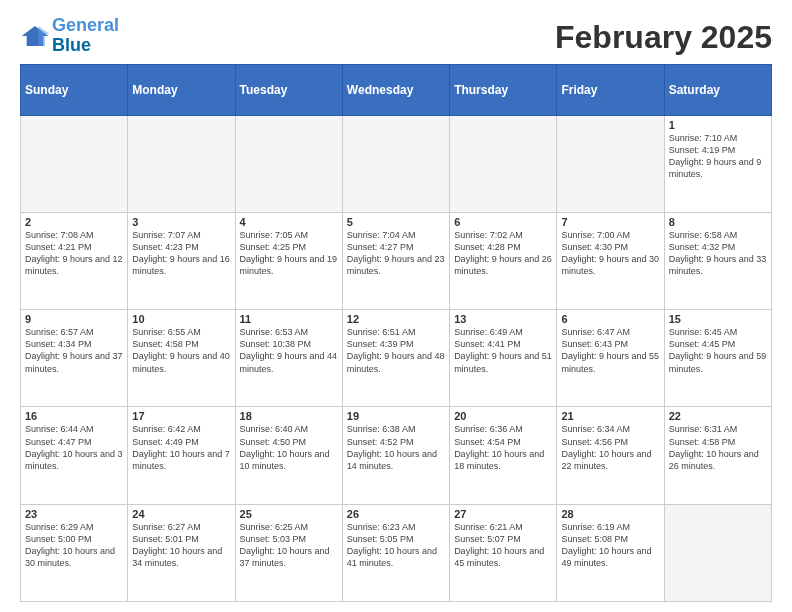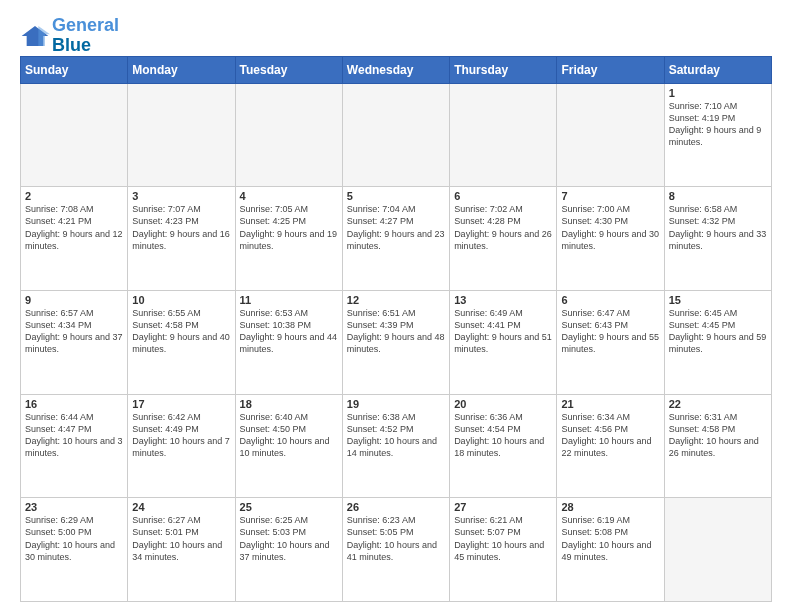--- a/index.html
+++ b/index.html
@@ -14,21 +14,21 @@
       width: 792px;
       height: 612px;
       padding: 16px 20px 10px 20px;
       display: flex;
       flex-direction: column;
     }
     .header {
       display: flex;
       justify-content: space-between;
       align-items: flex-end;
-      margin-bottom: 0;
+      margin-bottom: 8px;
     }
     .logo {
       display: flex;
       align-items: center;
     }
     .logo-text {
       font-size: 18px;
       font-weight: bold;
       color: #333;
       line-height: 1.1;
@@ -59,21 +59,21 @@
       border: 1px solid #ccc;
       border-collapse: collapse;
       width: 100%;
       table-layout: fixed;
     }
     .calendar thead tr th {
       background-color: #3a6ebf;
       color: #fff;
       font-size: 12px;
       font-weight: bold;
-      padding: 6px 4px;
+      padding: 18px 4px;
       text-align: left;
       border: 1px solid #2a5aaa;
     }
     .calendar tbody tr td {
       border: 1px solid #ccc;
       vertical-align: top;
       padding: 3px 4px;
       font-size: 9.5px;
       color: #333;
       height: 80px;
@@ -104,20 +104,21 @@
       <svg class="logo-icon" width="36" height="28" viewBox="0 0 36 28">
         <polygon points="18,2 34,14 28,14 28,26 8,26 8,14 2,14" fill="#3a6ebf"></polygon>
         <polygon points="22,2 36,12 30,12 30,26 22,26" fill="#5a9ae0" opacity="0.5"></polygon>
       </svg>
       <div class="logo-text">
         <div><span>General</span></div>
         <div><span style="color:#0369a1">Blue</span></div>
       </div>
     </div>
     <div class="title-block">
+      <div class="main-title">February 2025</div>
     </div>
   </div>
 
   <table class="calendar">
     <thead>
       <tr>
         <th>Sunday</th>
         <th>Monday</th>
         <th>Tuesday</th>
         <th>Wednesday</th>

